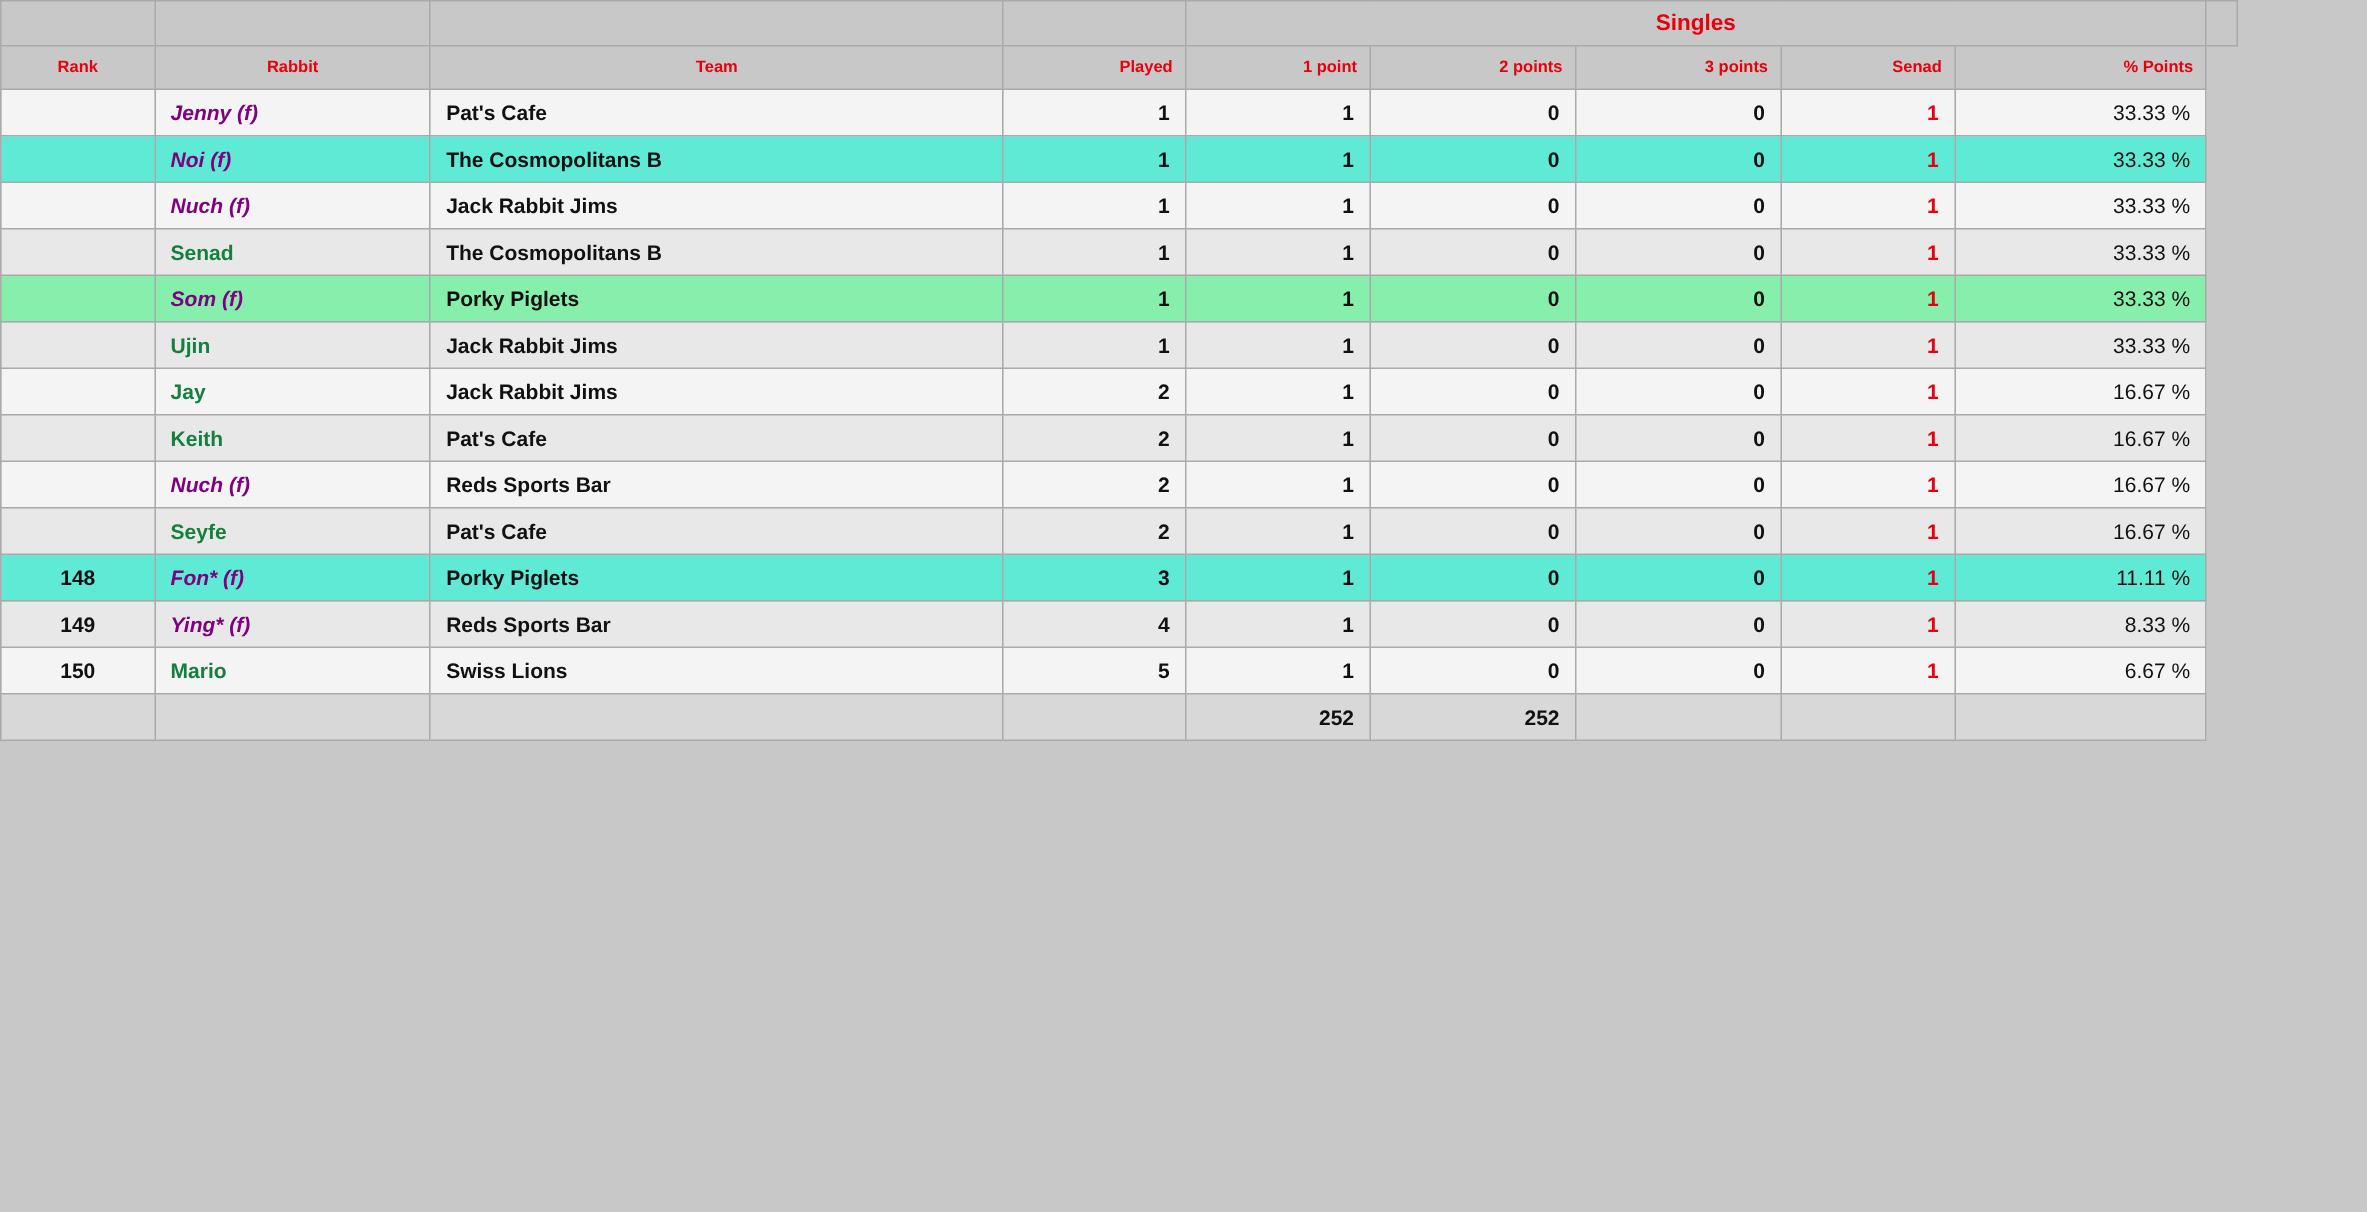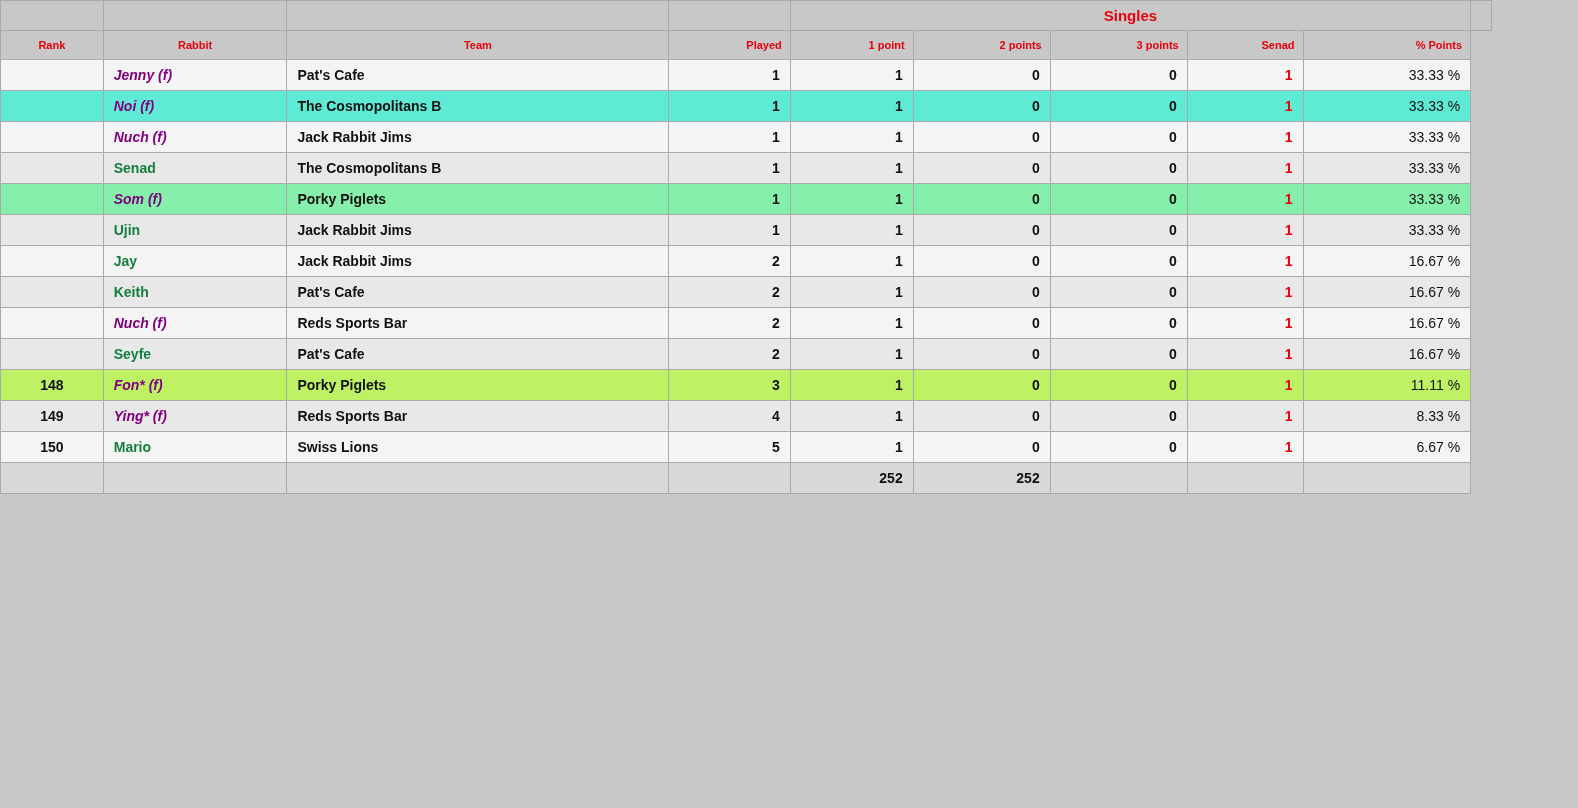--- a/index.html
+++ b/index.html
@@ -229,21 +229,21 @@
           <td class="rank-cell"></td>
           <td class="player-cell normal">Seyfe</td>
           <td class="team-cell">Pat's Cafe</td>
           <td class="num-cell">2</td>
           <td class="num-cell">1</td>
           <td class="num-cell">0</td>
           <td class="num-cell">0</td>
           <td class="total-cell">1</td>
           <td class="pct-cell">16.67 %</td>
         </tr>
-        <tr style="background: #bef264;">
+        <tr style="background: #5eead4;">
           <td class="rank-cell">148</td>
           <td class="player-cell">Fon* (f)</td>
           <td class="team-cell">Porky Piglets</td>
           <td class="num-cell">3</td>
           <td class="num-cell">1</td>
           <td class="num-cell">0</td>
           <td class="num-cell">0</td>
           <td class="total-cell">1</td>
           <td class="pct-cell">11.11 %</td>
         </tr>

